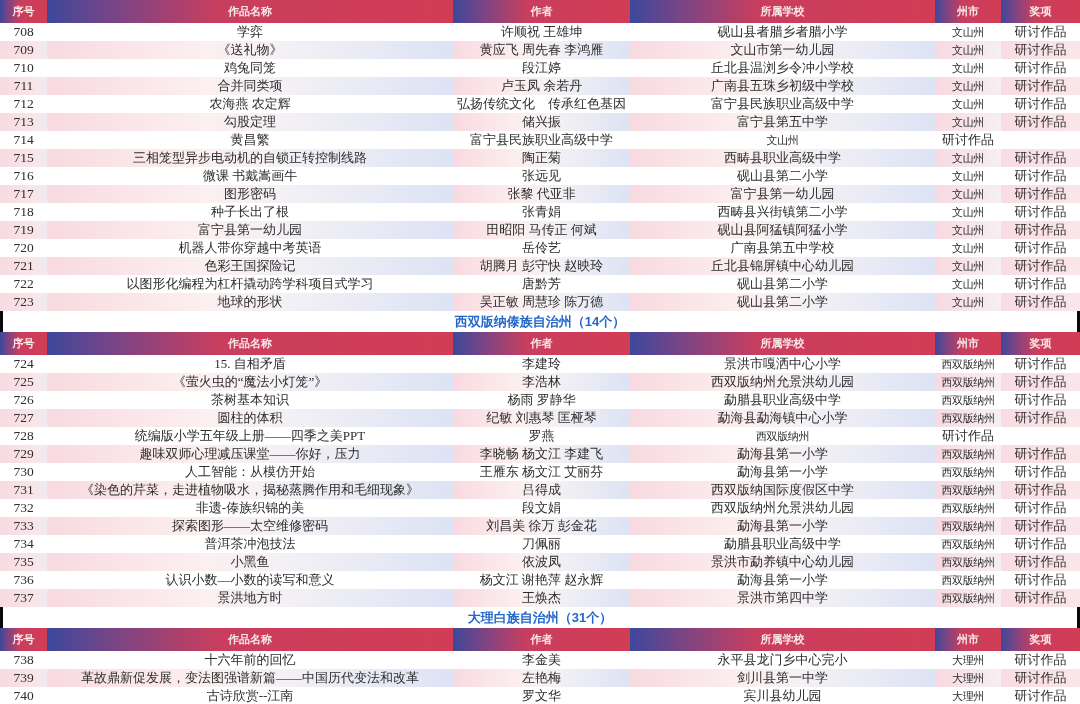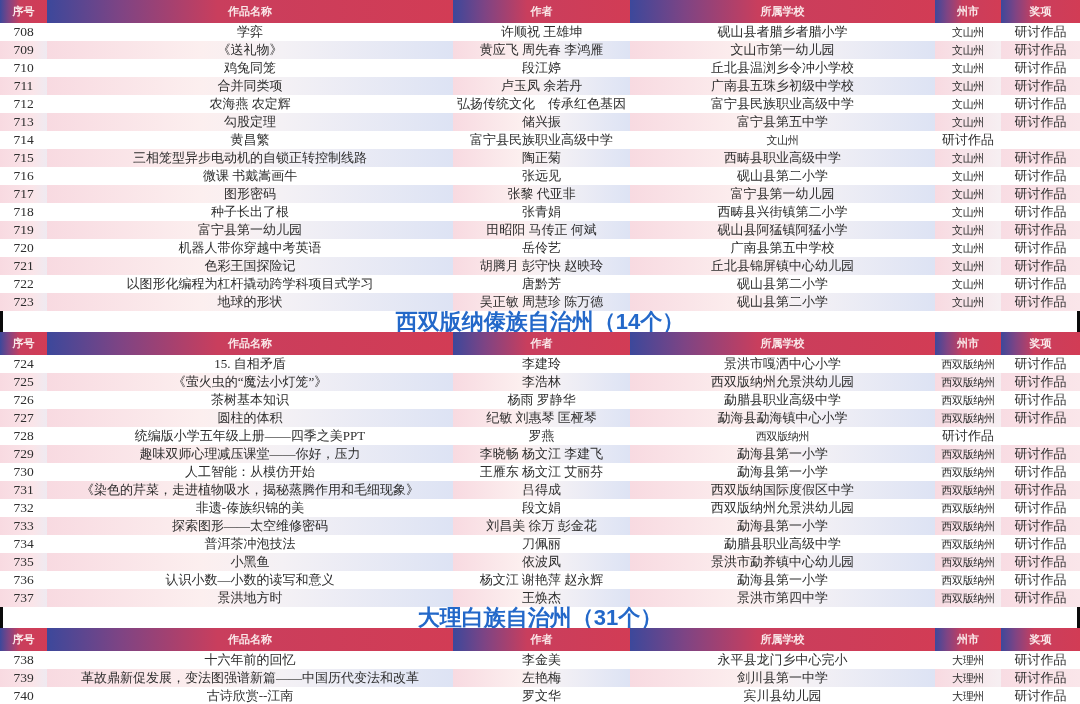--- a/index.html
+++ b/index.html
@@ -42,21 +42,21 @@
     background:linear-gradient(90deg,#F8DAE1 0%,#F6EFF2 100%);
   }
   .row.data.tint .cell.c-award{
     background:linear-gradient(90deg,#F8DCE3 0%,#FAE6EA 100%);
   }
   
   .section-title{
     height:21px;
     display:flex;align-items:center;justify-content:center;
     font-family:"Liberation Sans","DejaVu Sans",sans-serif;
-    font-weight:bold;font-size:22px;
+    font-weight:bold;font-size:13px;
     color:#2368C9;background:#ffffff;
     border-left:3px solid #0a0a0a;border-right:3px solid #0a0a0a;
   }
 </style>
 </head>
 <body>
 
 <div id="award-table">
     <div class="row head">
       <div class="cell c-seq">序号</div>

